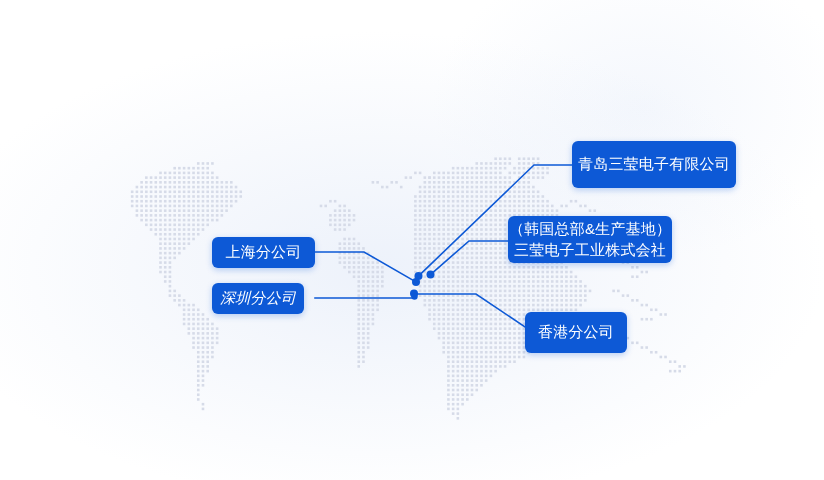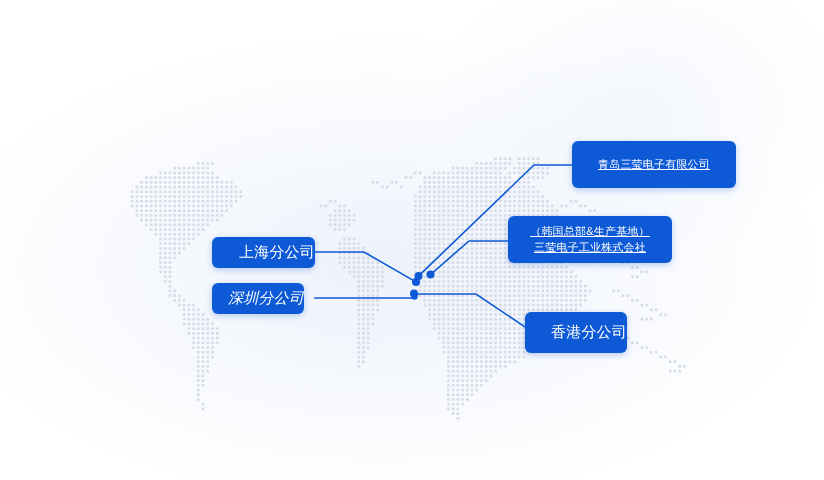--- a/index.html
+++ b/index.html
@@ -50,22 +50,22 @@
     box-shadow: 0 2px 6px rgba(13,89,214,0.28);
     text-align: center;
     letter-spacing: 0.2px;
     user-select: none;
   }
   .label .ln {
     display: block;
     line-height: 1.38;
     white-space: nowrap;
   }
-  .label.one-line { font-size: 15px; align-items: flex-end; }
-  .label.two-line { font-size: 11px; text-decoration: underline; }
+  .label.one-line { font-size: 15px; }
+  .label.two-line { font-size: 15px; }
 
   .marker-dot { fill: #0d59d6; }
   .link-line {
     fill: none;
     stroke: #0d59d6;
     stroke-width: 1.6;
     stroke-linecap: square;
     stroke-linejoin: miter;
   }
 </style>

